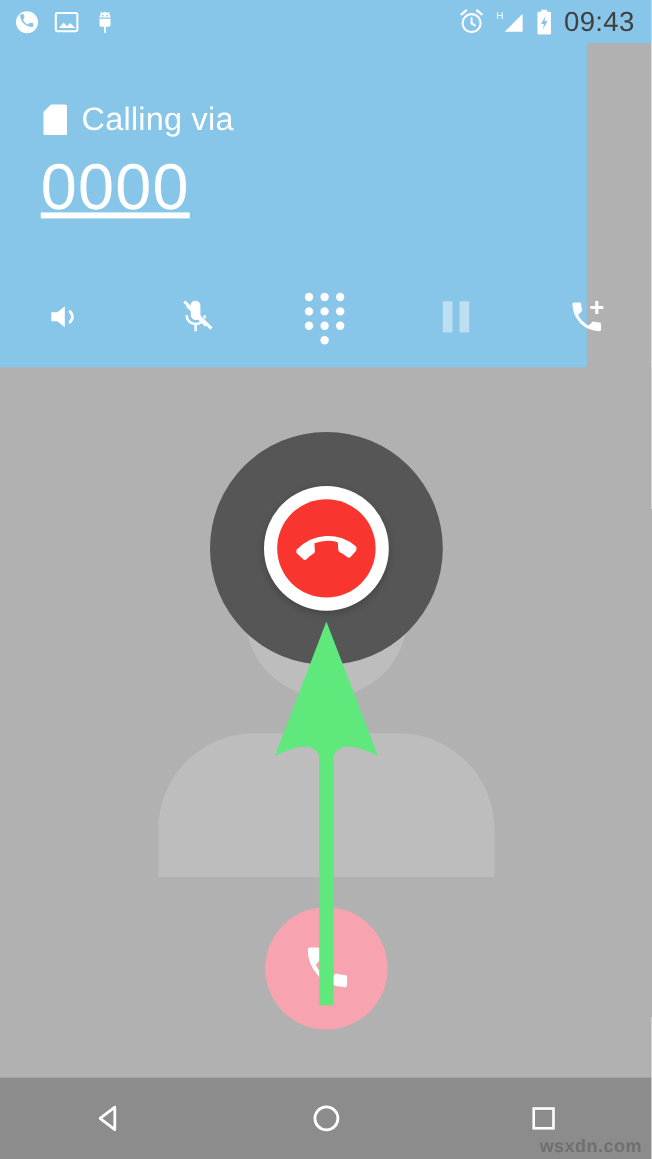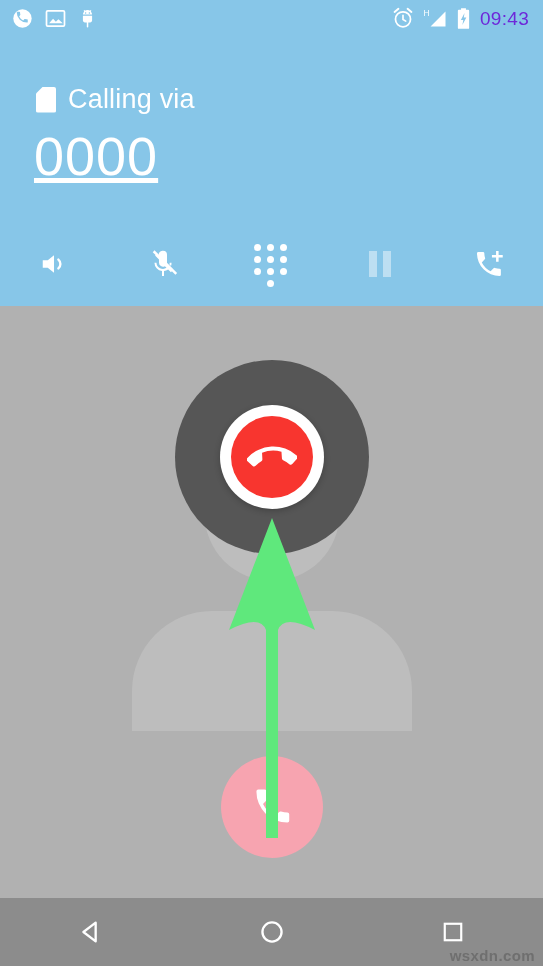--- a/index.html
+++ b/index.html
@@ -36,32 +36,32 @@
     align-items: center;
     gap: 12px;
   }
   .status-right {
     margin-left: auto;
     display: flex;
     align-items: center;
     gap: 9px;
   }
   .status-time {
-    color: #6d28d9;
-    font-size: 19px;
+    color: #404040;
+    font-size: 23px;
     letter-spacing: 0.3px;
     line-height: 1;
   }
   .sicon { display: block; }
 
   
   .call-header {
     position: absolute;
     top: 0; left: 0;
-    width: 543px;
+    width: 489px;
     height: 306px;
     background: #87c6e8;
     z-index: 10;
   }
   .calling-via-row {
     position: absolute;
     top: 86px;
     left: 36px;
     display: flex;
     align-items: center;

